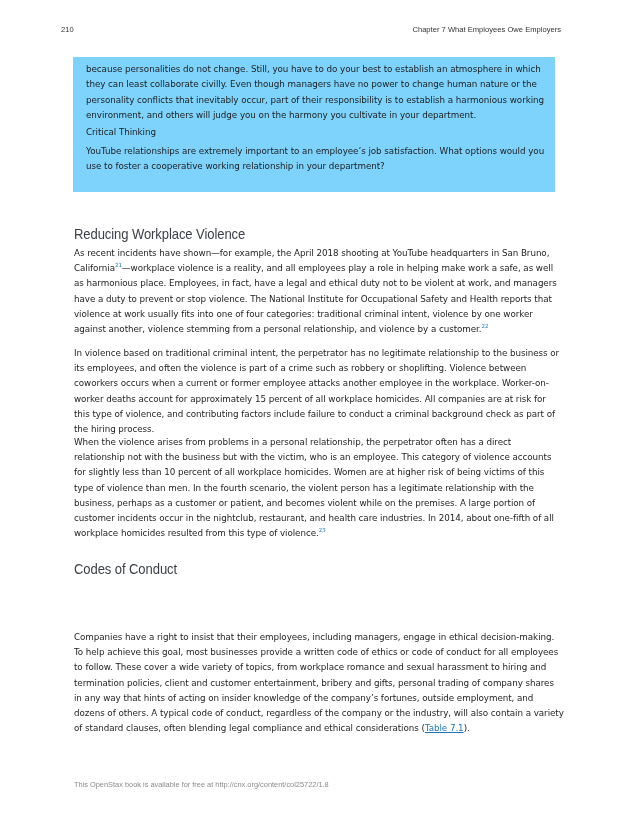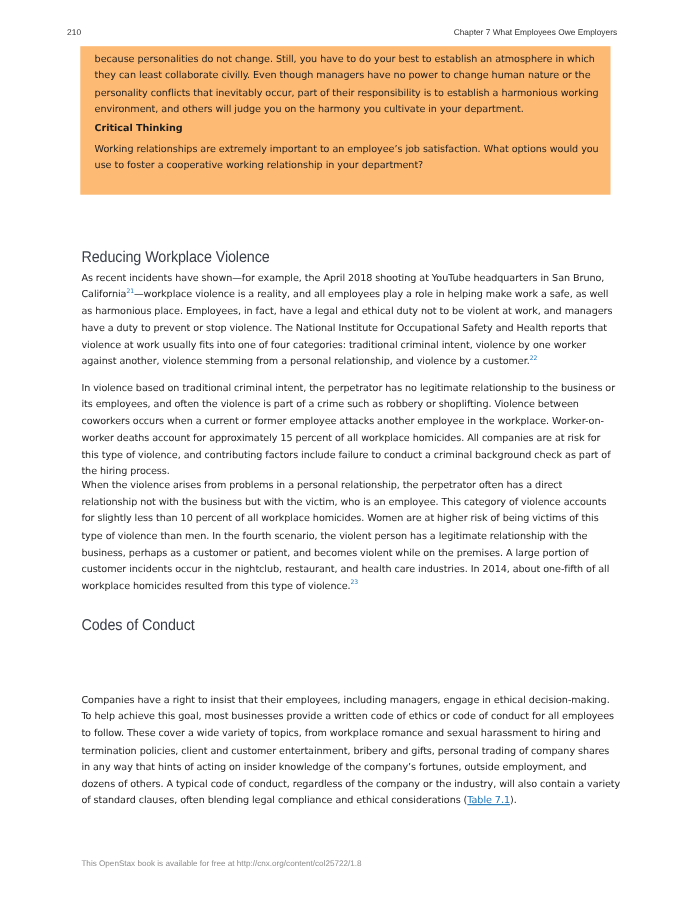--- a/index.html
+++ b/index.html
@@ -3,24 +3,24 @@
 <meta charset="utf-8">
 <style>
   html, body { margin: 0; padding: 0; background: #ffffff; }
   body { width: 630px; height: 815px; position: relative; overflow: hidden;
          font-family: "DejaVu Sans", sans-serif; color: #222; }
   .running-header { position: absolute; top: 25px; left: 61px; width: 500px; height: 14px;
          font-family: "Liberation Sans", sans-serif; font-size: 7.6px; color: #333; text-decoration: underline; }
   .running-header .pnum { position: absolute; left: 0; top: 0; }
   .running-header .chap { position: absolute; right: 0; top: 0; margin-left: 36px; }
 
-  .box { position: absolute; top: 42px; left: 73px; width: 482px; height: 135px; background: #fdba74; }
+  .box { position: absolute; top: 57px; left: 73px; width: 482px; height: 135px; background: #7dd3fc; }
   .box p { margin: 0; position: absolute; left: 13px; width: 462px; font-size: 8.75px; line-height: 15.3px; color: #1d1d1d; letter-spacing: -0.05px; }
   .box .p1 { top: 5px; }
-  .box .ct-head { top: 68px; font-weight: bold; }
+  .box .ct-head { top: 68px; font-weight: normal; }
   .box .p2 { top: 87px; }
 
   .section-head { position: absolute; left: 74px; margin: 0; font-family: "Liberation Sans", sans-serif;
          font-weight: normal; font-size: 14.2px; color: #3a3f48; letter-spacing: -0.1px; transform: scaleX(0.92); transform-origin: left; }
   .h-violence { top: 226px; }
   .h-codes { top: 561px; }
 
   .para { position: absolute; left: 74px; width: 490px; margin: 0; font-size: 8.75px; line-height: 15.2px; color: #1d1d1d; letter-spacing: -0.06px; }
   .para sup, .para a { color: #1a75b8; }
   .para sup { font-size: 5.5px; vertical-align: 4px; line-height: 0; }
@@ -36,21 +36,21 @@
 <body>
 
 <div class="running-header">
   <span class="pnum">210</span>
   <span class="chap">Chapter 7 What Employees Owe Employers</span>
 </div>
 
 <div class="box">
   <p class="p1">because personalities do not change. Still, you have to do your best to establish an atmosphere in which they can least collaborate civilly. Even though managers have no power to change human nature or the personality conflicts that inevitably occur, part of their responsibility is to establish a harmonious working environment, and others will judge you on the harmony you cultivate in your department.</p>
   <p class="ct-head">Critical Thinking</p>
-  <p class="p2">Working relationships are extremely important to an employee’s job satisfaction. What options would you use to foster a cooperative working relationship in your department?</p>
+  <p class="p2">YouTube relationships are extremely important to an employee’s job satisfaction. What options would you use to foster a cooperative working relationship in your department?</p>
 </div>
 
 <h2 class="section-head h-violence">Reducing Workplace Violence</h2>
 
 <p class="para pv1"><span>As recent incidents have shown—for example, the April 2018 shooting at YouTube headquarters in San Bruno, California</span><sup>21</sup><span>—workplace violence is a reality, and all employees play a role in helping make work a safe, as well as harmonious place. Employees, in fact, have a legal and ethical duty not to be violent at work, and managers have a duty to prevent or stop violence. The National Institute for Occupational Safety and Health reports that violence at work usually fits into one of four categories: traditional criminal intent, violence by one worker against another, violence stemming from a personal relationship, and violence by a customer.</span><sup>22</sup></p>
 
 <p class="para pv2">In violence based on traditional criminal intent, the perpetrator has no legitimate relationship to the business or its employees, and often the violence is part of a crime such as robbery or shoplifting. Violence between coworkers occurs when a current or former employee attacks another employee in the workplace. Worker-on-worker deaths account for approximately 15 percent of all workplace homicides. All companies are at risk for this type of violence, and contributing factors include failure to conduct a criminal background check as part of the hiring process.</p>
 
 <p class="para pv3"><span>When the violence arises from problems in a personal relationship, the perpetrator often has a direct relationship not with the business but with the victim, who is an employee. This category of violence accounts for slightly less than 10 percent of all workplace homicides. Women are at higher risk of being victims of this type of violence than men. In the fourth scenario, the violent person has a legitimate relationship with the business, perhaps as a customer or patient, and becomes violent while on the premises. A large portion of customer incidents occur in the nightclub, restaurant, and health care industries. In 2014, about one-fifth of all workplace homicides resulted from this type of violence.</span><sup>23</sup></p>
 

